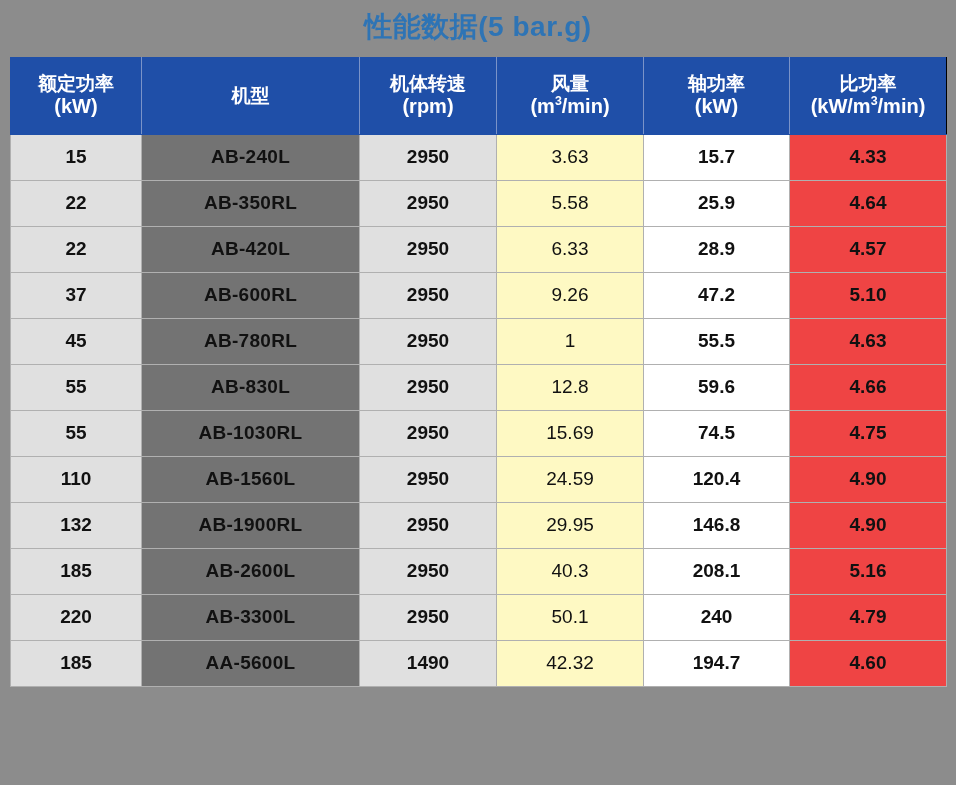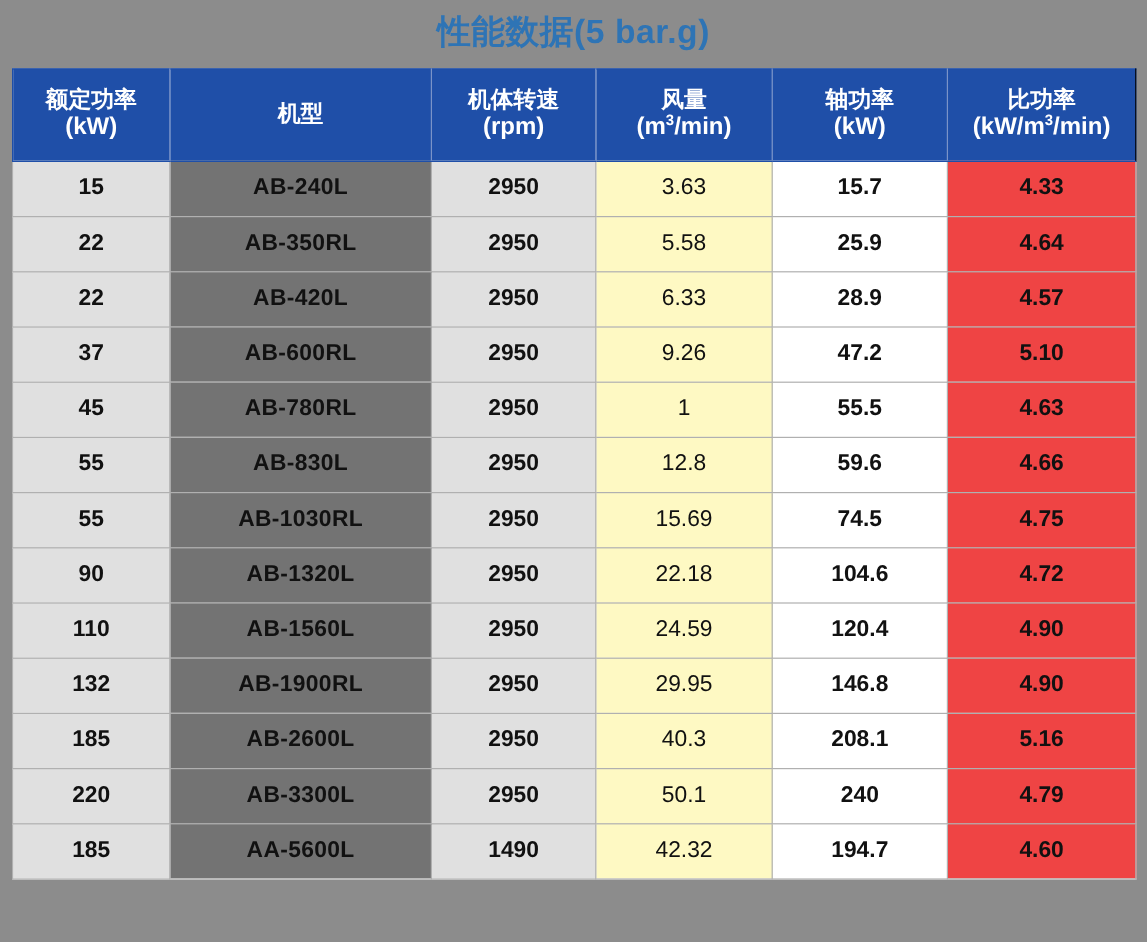--- a/index.html
+++ b/index.html
@@ -174,28 +174,20 @@
       </tr>
       <tr>
         <td class="col-power">55</td>
         <td class="col-model">AB-1030RL</td>
         <td class="col-rpm">2950</td>
         <td class="col-flow">15.69</td>
         <td class="col-shaft">74.5</td>
         <td class="col-spec">4.75</td>
       </tr>
       <tr>
-        <td class="col-power">90</td>
-        <td class="col-model">AB-1320L</td>
-        <td class="col-rpm">2950</td>
-        <td class="col-flow">22.18</td>
-        <td class="col-shaft">104.6</td>
-        <td class="col-spec">4.72</td>
-      </tr>
-      <tr>
         <td class="col-power">110</td>
         <td class="col-model">AB-1560L</td>
         <td class="col-rpm">2950</td>
         <td class="col-flow">24.59</td>
         <td class="col-shaft">120.4</td>
         <td class="col-spec">4.90</td>
       </tr>
       <tr>
         <td class="col-power">132</td>
         <td class="col-model">AB-1900RL</td>

